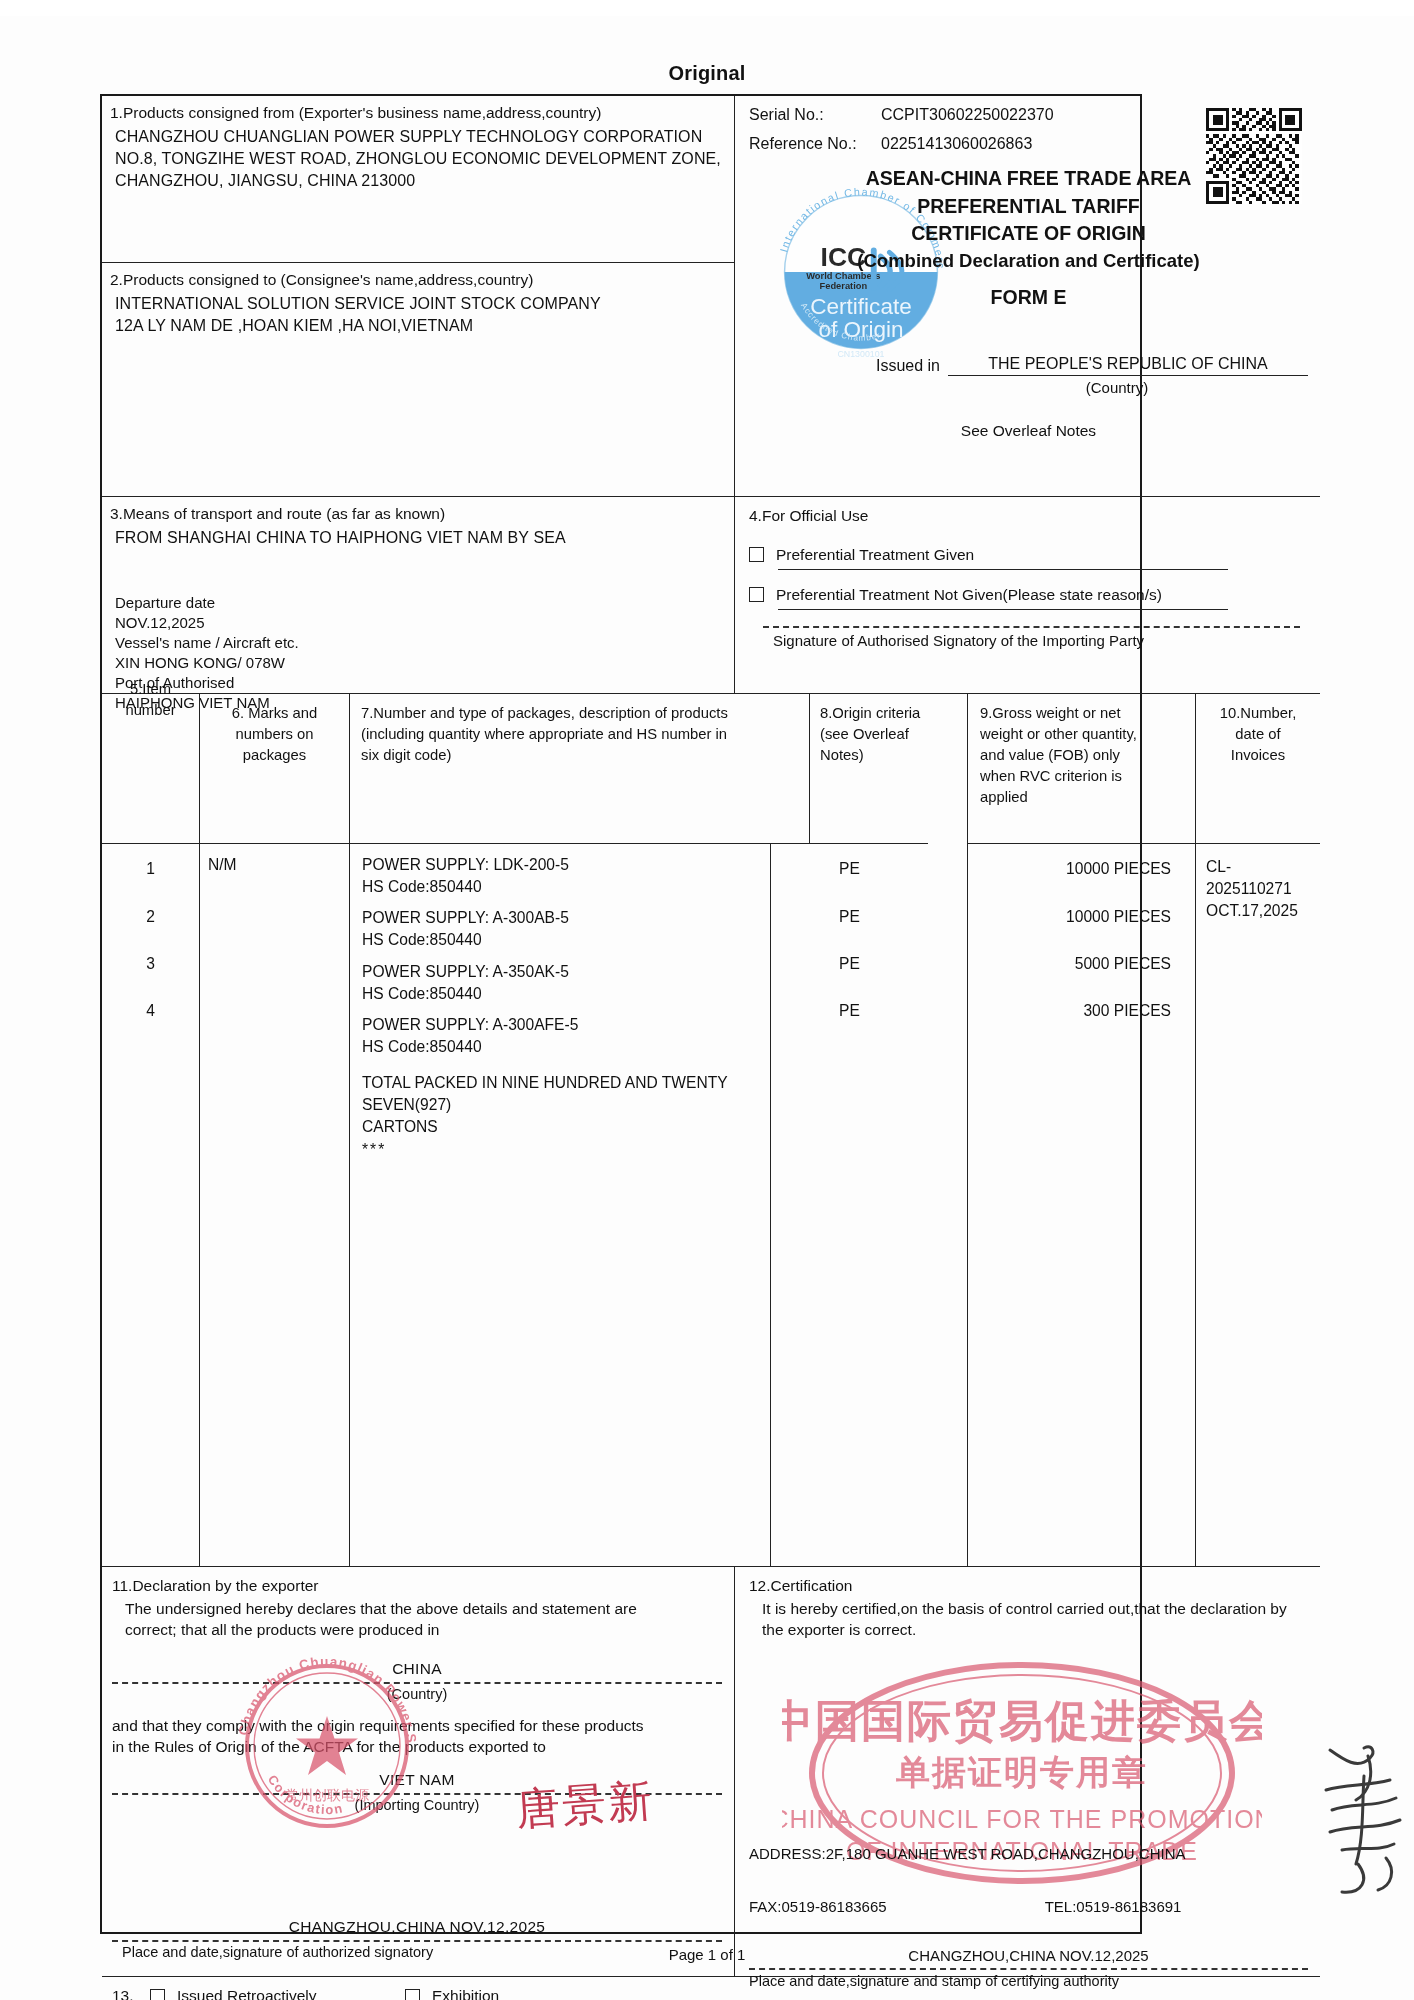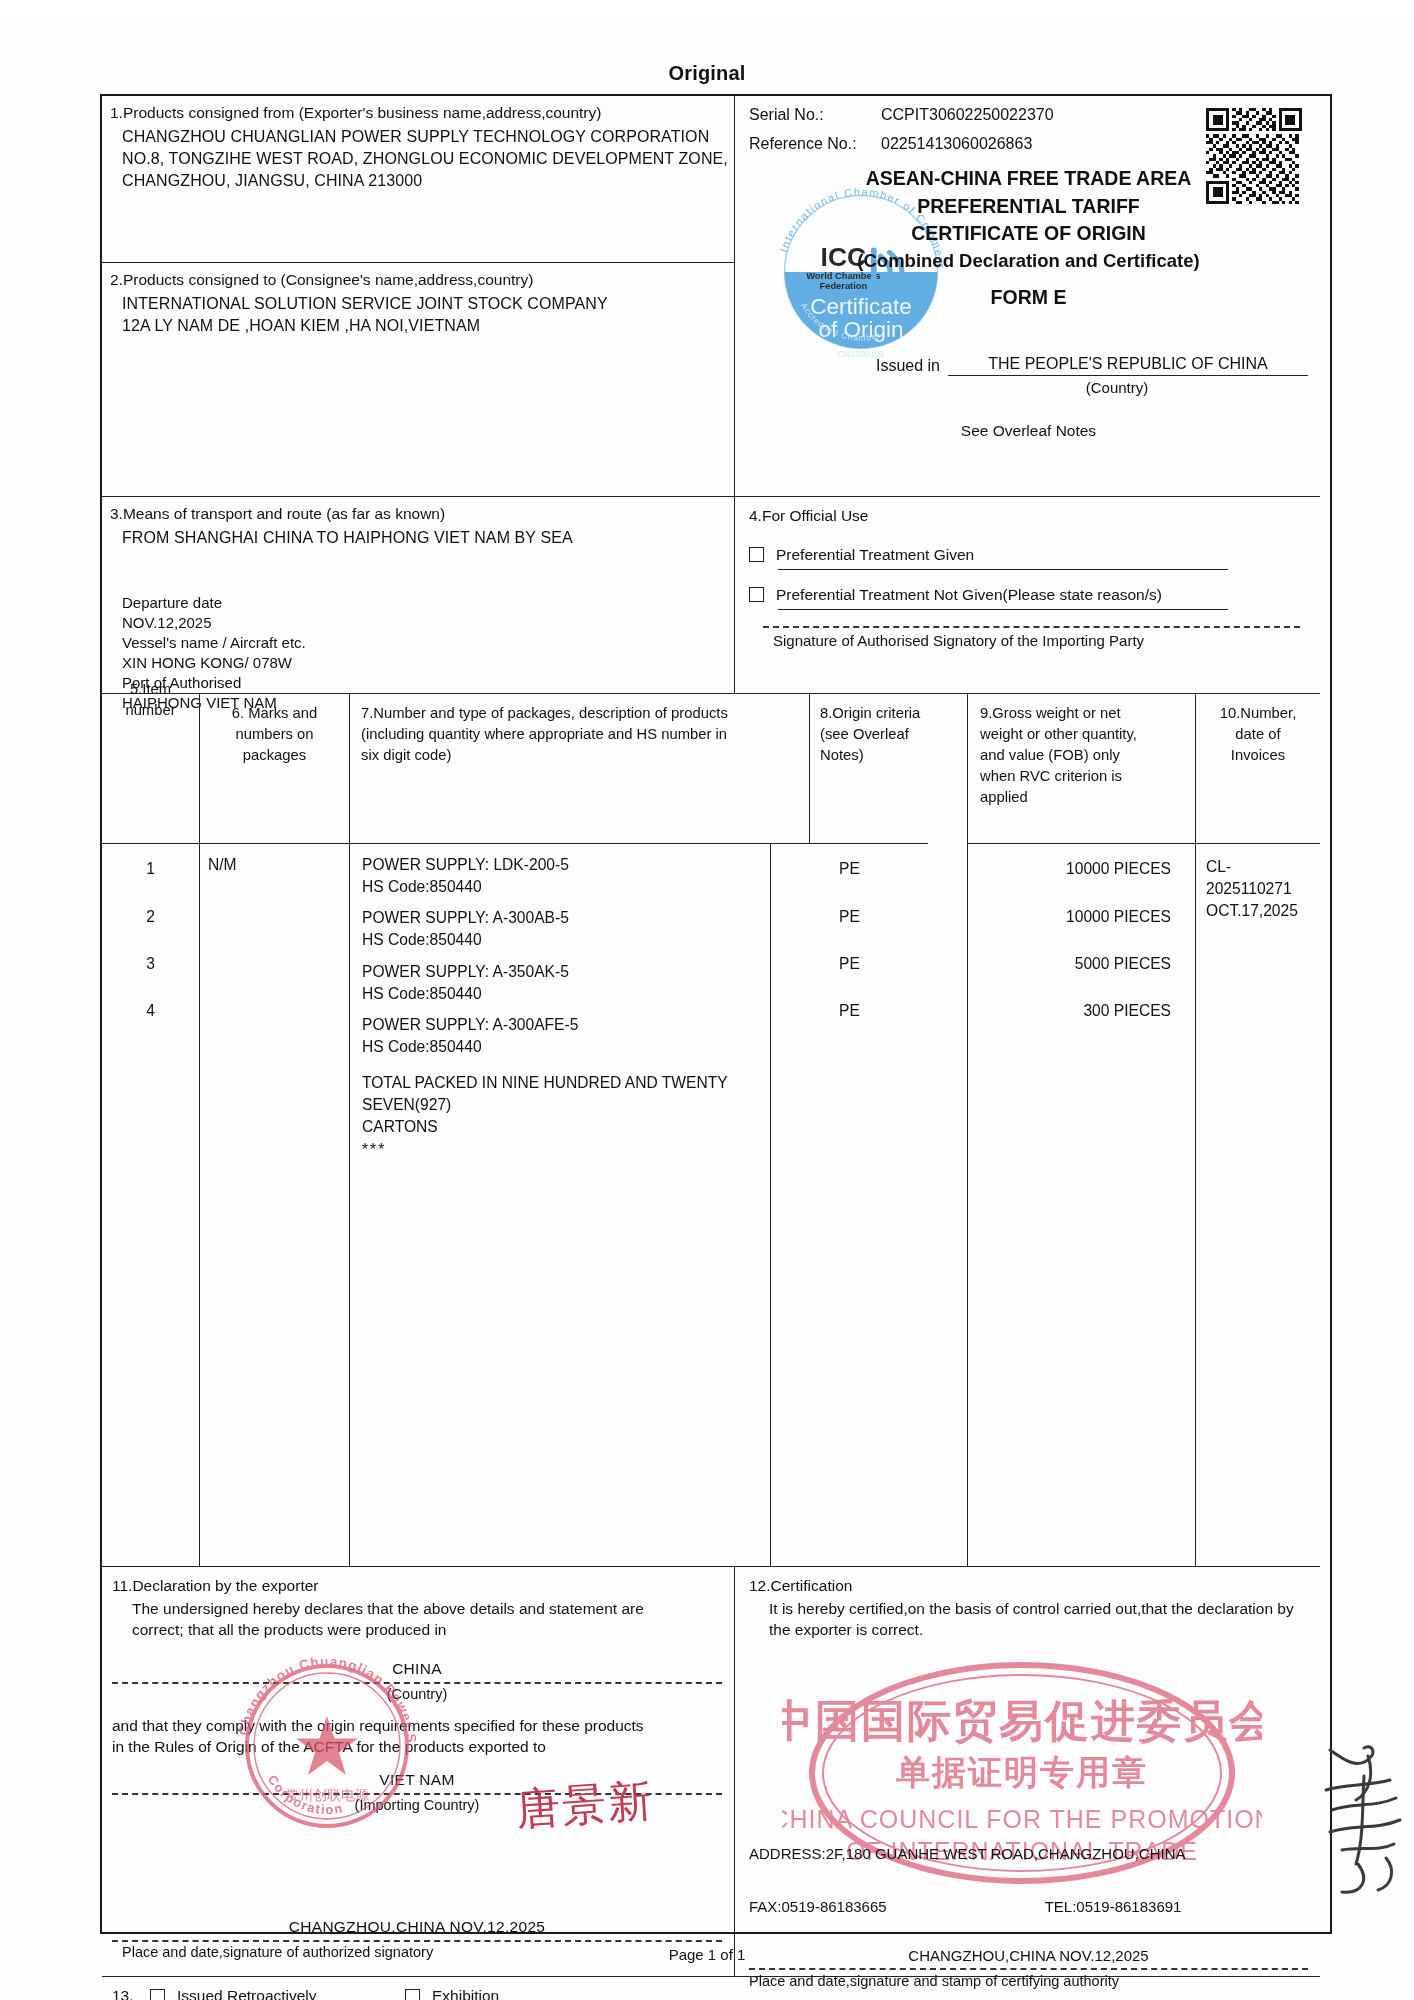--- a/index.html
+++ b/index.html
@@ -28,21 +28,21 @@
     width: 1414px;
     text-align: center;
     font-size: 20px;
     font-weight: bold;
     letter-spacing: .2px;
   }
   .frame {
     position: absolute;
     left: 100px;
     top: 78px;
-    width: 1232px;
+    width: 1042px;
     height: 1840px;
     border: 2.5px solid #1a1a1a;
     box-sizing: border-box;
   }
   .cell {
     position: absolute;
     box-sizing: border-box;
   }
   .bl { border-left: 1.5px solid #222; }
   .bt { border-top: 1.5px solid #222; }
@@ -50,21 +50,21 @@
   .lbl {
     font-size: 15.5px;
     line-height: 1.32;
   }
   .val {
     font-size: 16px;
     line-height: 1.36;
     letter-spacing: .1px;
   }
   .sm { font-size: 15px; line-height: 1.33; }
-  .indent { padding-left: 20px; }
+  .indent { padding-left: 13px; }
 
   
   .serial-row {
     display: flex;
     font-size: 16px;
     margin-bottom: 11px;
   }
   .serial-key { width: 132px; }
   .title-block {
     text-align: center;

